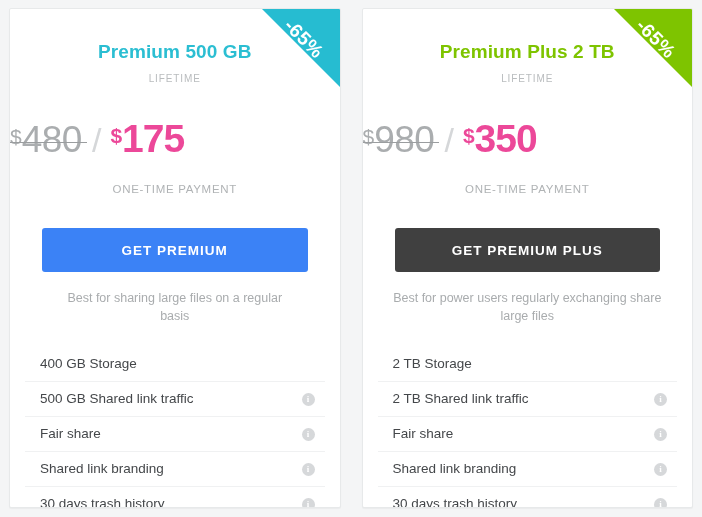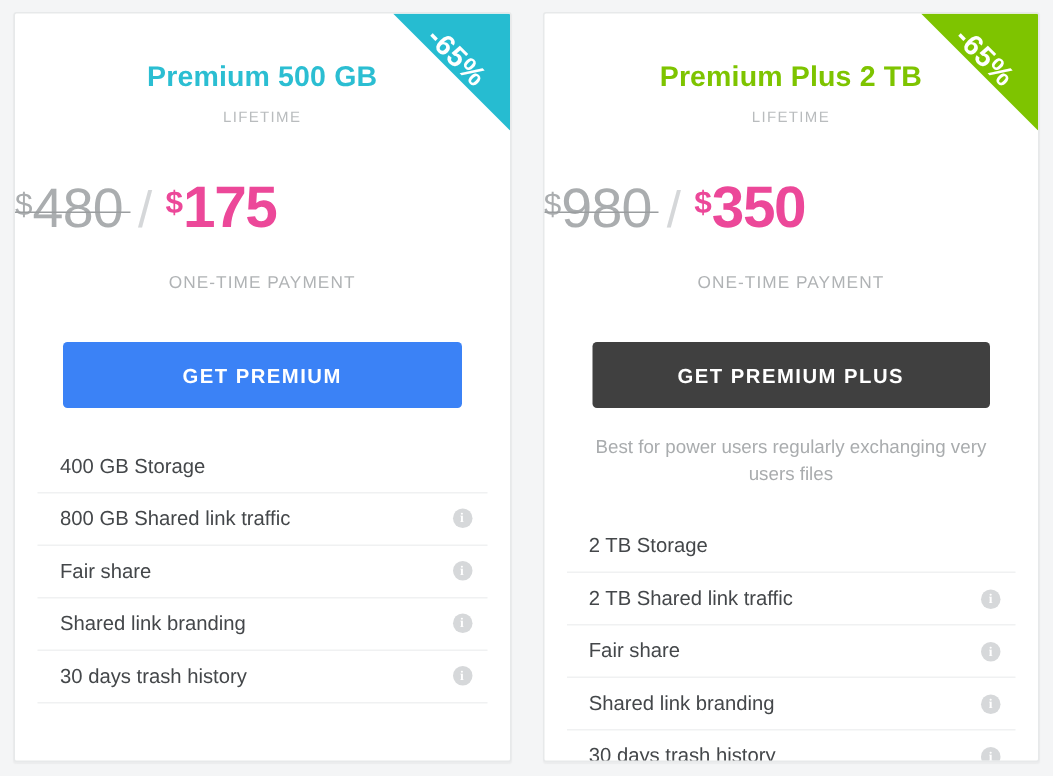--- a/index.html
+++ b/index.html
@@ -254,28 +254,29 @@
       <span class="price-new">
         <span class="cur">$</span><span class="amt">175</span>
       </span>
     </div>
     <div class="price-note">ONE-TIME PAYMENT</div>
 
     <div class="cta-wrap">
       <button class="cta">GET PREMIUM</button>
     </div>
 
+    <div class="blurb">Best for sharing large files on a regular basis</div>
 
     <ul class="features">
       <li class="feature">
         <span class="feature-label">400 GB Storage</span>
         <span class="info-placeholder"></span>
       </li>
       <li class="feature">
-        <span class="feature-label">800 GB Shared link traffic</span>
+        <span class="feature-label">500 GB Shared link traffic</span>
         <span class="info-icon">i</span>
       </li>
       <li class="feature">
         <span class="feature-label">Fair share</span>
         <span class="info-icon">i</span>
       </li>
       <li class="feature">
         <span class="feature-label">Shared link branding</span>
         <span class="info-icon">i</span>
       </li>
@@ -306,21 +307,21 @@
       <span class="price-new">
         <span class="cur">$</span><span class="amt">350</span>
       </span>
     </div>
     <div class="price-note">ONE-TIME PAYMENT</div>
 
     <div class="cta-wrap">
       <button class="cta">GET PREMIUM PLUS</button>
     </div>
 
-    <div class="blurb">Best for power users regularly exchanging very users files</div>
+    <div class="blurb">Best for power users regularly exchanging share large files</div>
 
     <ul class="features">
       <li class="feature">
         <span class="feature-label">2 TB Storage</span>
         <span class="info-placeholder"></span>
       </li>
       <li class="feature">
         <span class="feature-label">2 TB Shared link traffic</span>
         <span class="info-icon">i</span>
       </li>

